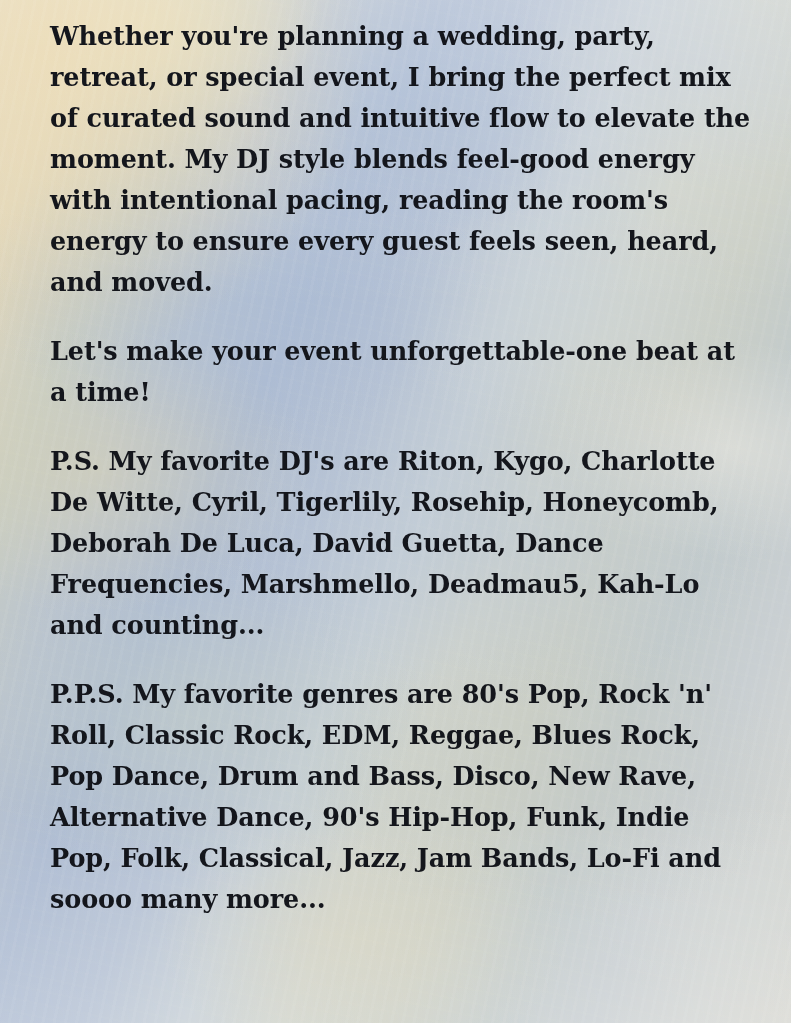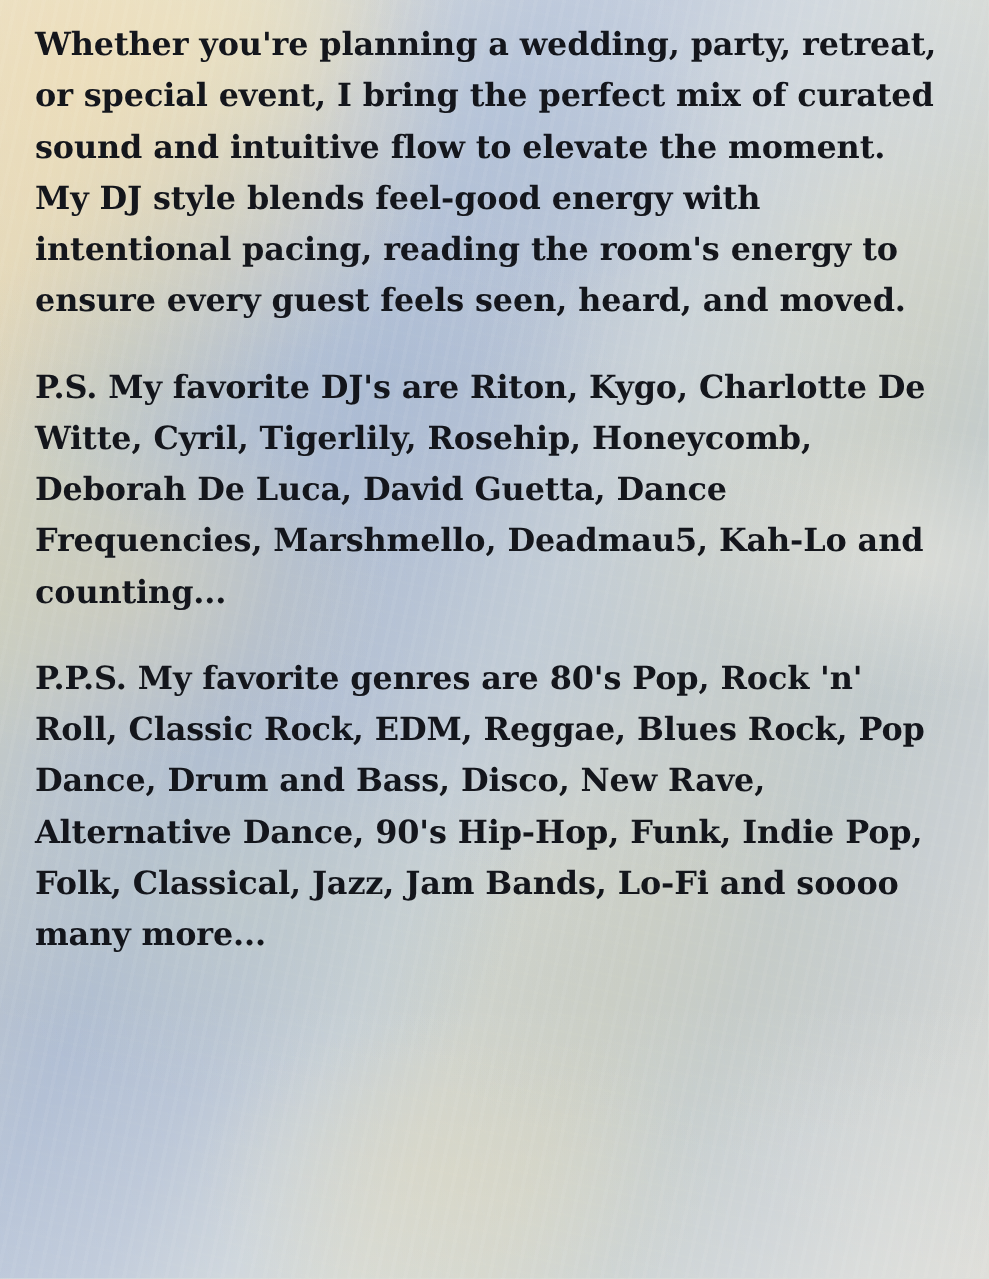--- a/index.html
+++ b/index.html
@@ -83,21 +83,21 @@
   .bg-wash {
     background:
       linear-gradient(180deg, rgba(255,255,255,0.22) 0%, rgba(255,255,255,0.00) 30%),
       linear-gradient(0deg, rgba(255,255,255,0.18) 0%, rgba(255,255,255,0.00) 22%);
   }
 
   
   .content {
     position: relative;
     z-index: 3;
-    padding: 16px 36px 0 28px;
+    padding: 16px 36px 0 50px;
     box-sizing: border-box;
   }
   p.para {
     margin: 0 0 28px 0;
     font-family: "DejaVu Serif", serif;
     font-size: 25.5px;
     line-height: 41px;
     font-weight: 700;
     color: #14161c;
     letter-spacing: -0.1px;
@@ -113,17 +113,18 @@
 
 <div id="page">
 
   <div class="bg-layer bg-base"></div>
   <div class="bg-layer bg-blobs"></div>
   <div class="bg-layer bg-strokes"></div>
   <div class="bg-layer bg-wash"></div>
 
   <div class="content">
     <p class="para">Whether you're planning a wedding, party, retreat, or special event, I bring the perfect mix of curated sound and intuitive flow to elevate the moment. My DJ style blends feel-good energy with intentional pacing, reading the room's energy to ensure every guest feels seen, heard, and moved.</p>
+    <p class="para gap-sm">Let's make your event unforgettable-one beat at a time!</p>
     <p class="para gap-sm">P.S. My favorite DJ's are Riton, Kygo, Charlotte De Witte, Cyril, Tigerlily, Rosehip, Honeycomb, Deborah De Luca, David Guetta, Dance Frequencies, Marshmello, Deadmau5, Kah-Lo and counting...</p>
     <p class="para">P.P.S. My favorite genres are 80's Pop, Rock 'n' Roll, Classic Rock, EDM, Reggae, Blues Rock, Pop Dance, Drum and Bass, Disco, New Rave, Alternative Dance, 90's Hip-Hop, Funk, Indie Pop, Folk, Classical, Jazz, Jam Bands, Lo-Fi and soooo many more...</p>
   </div>
 
 </div>
 
 </body></html>

